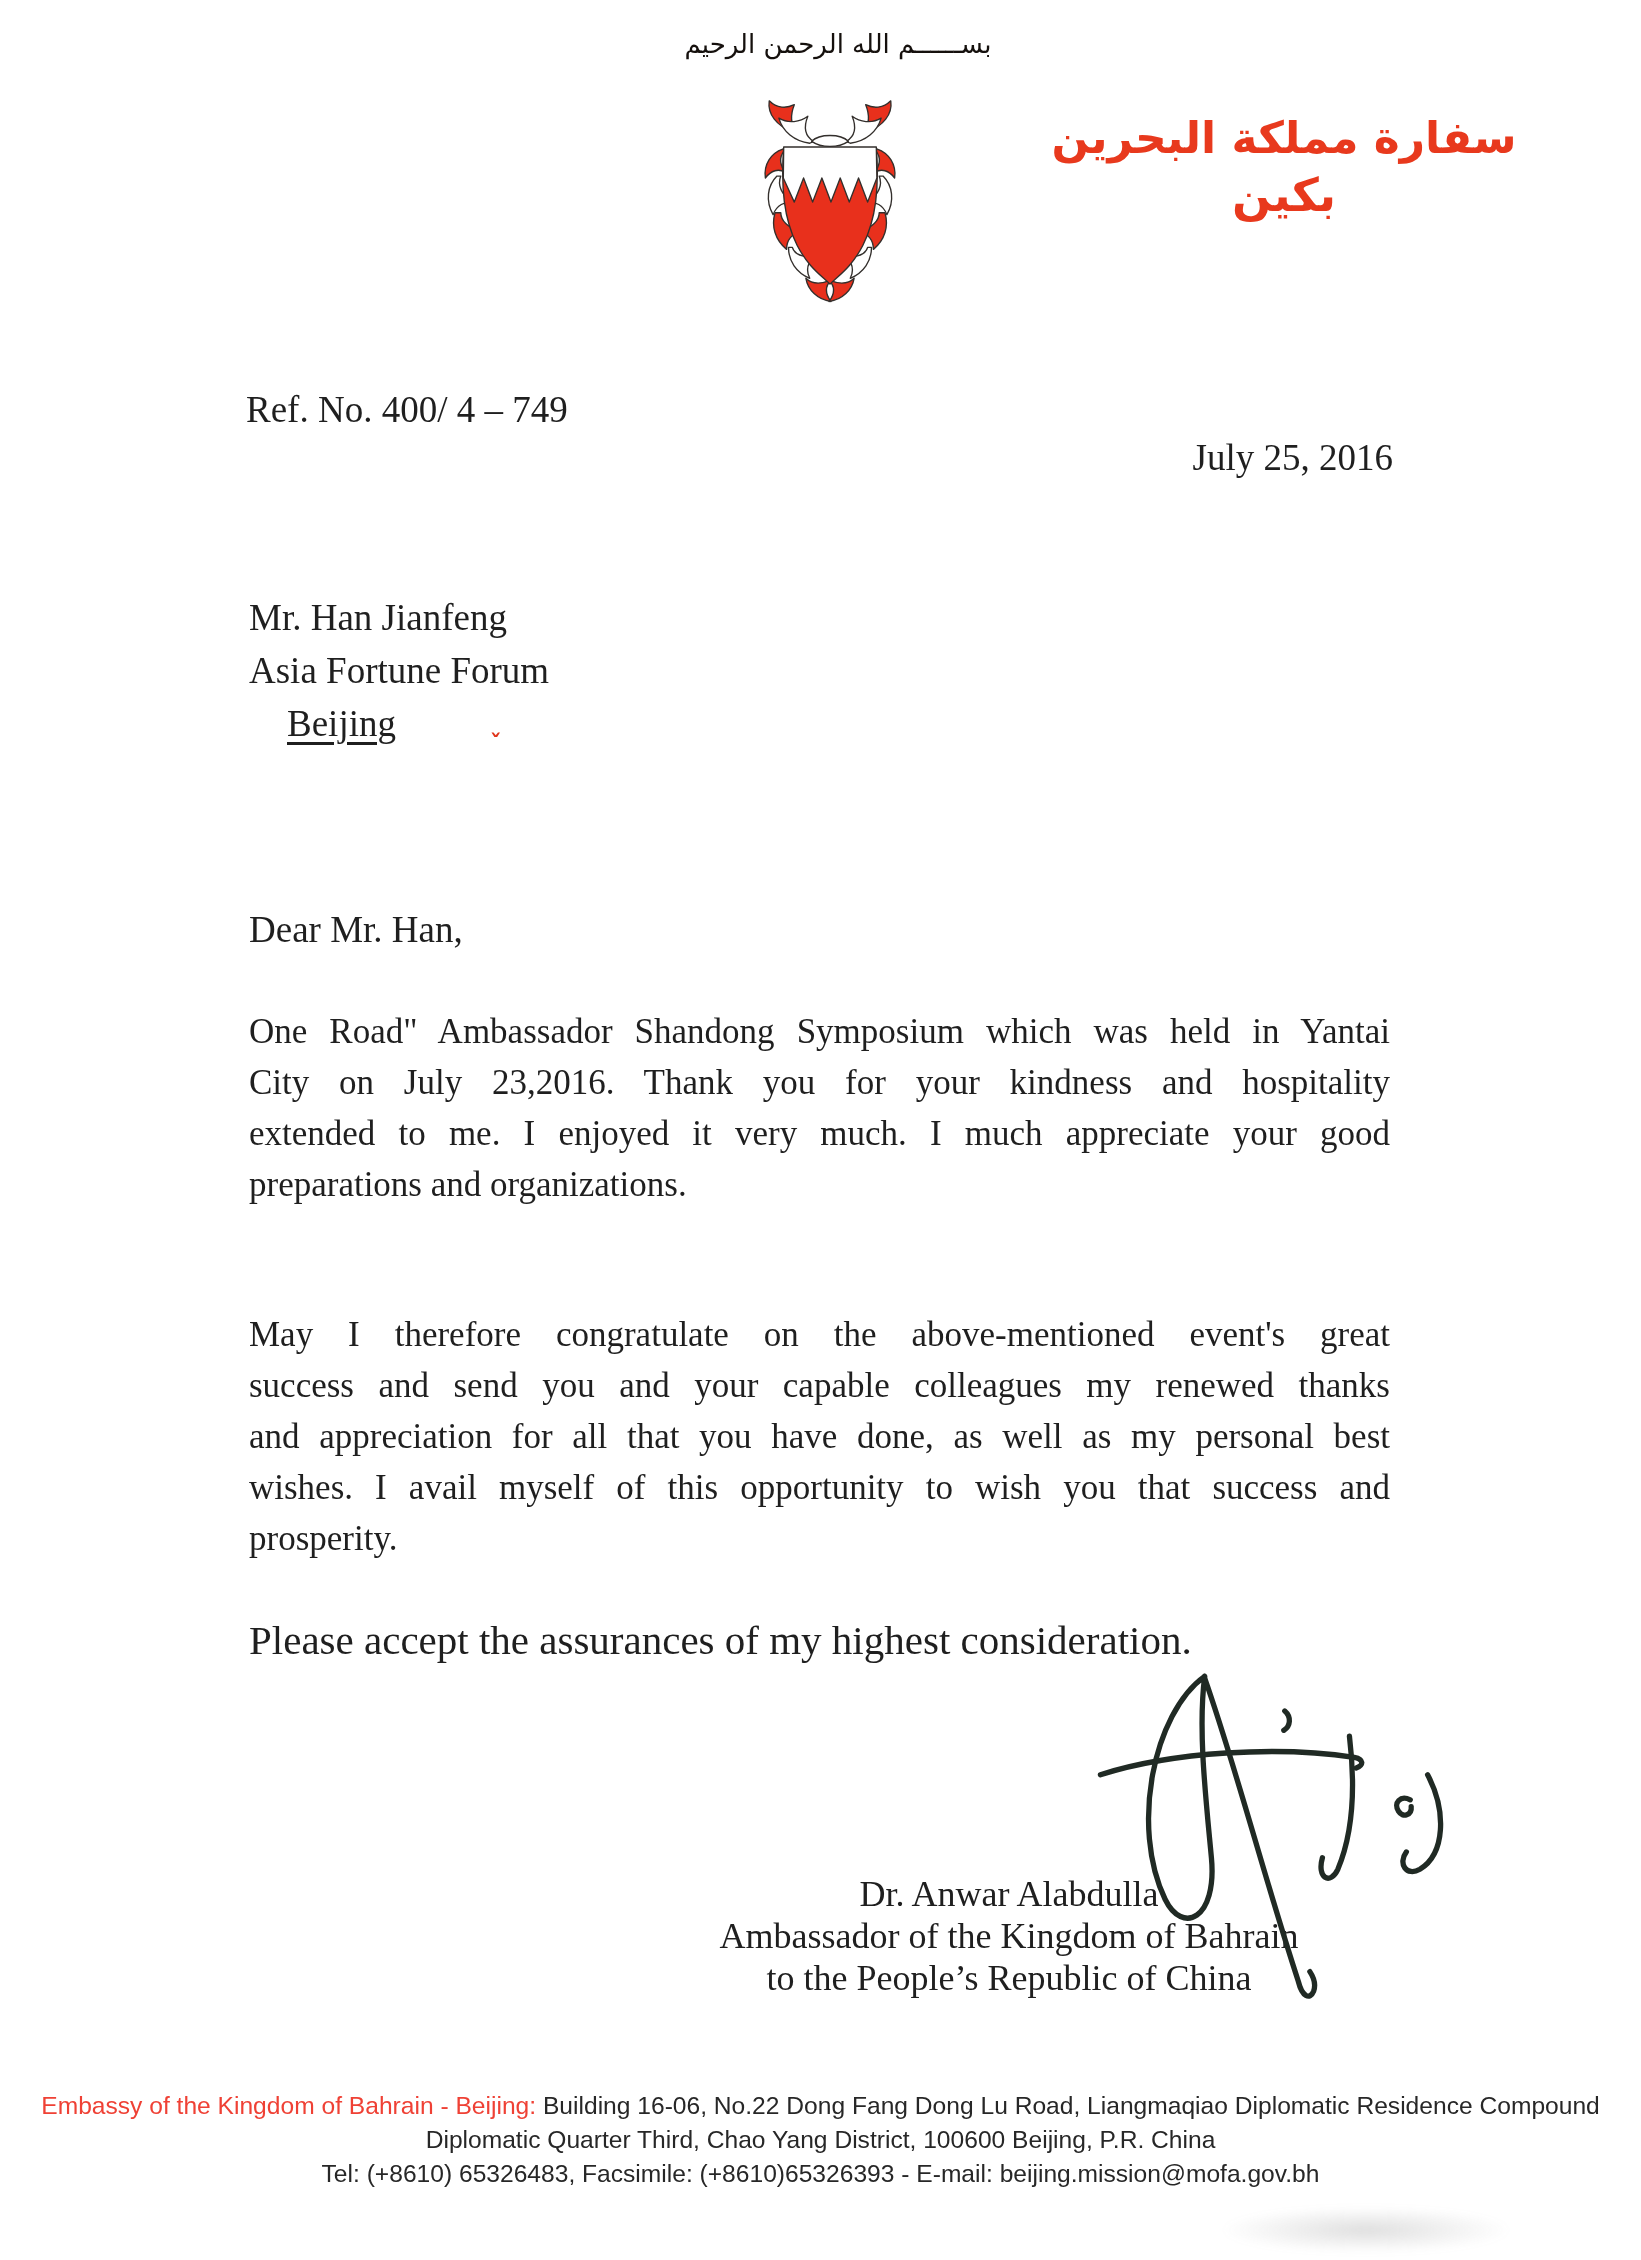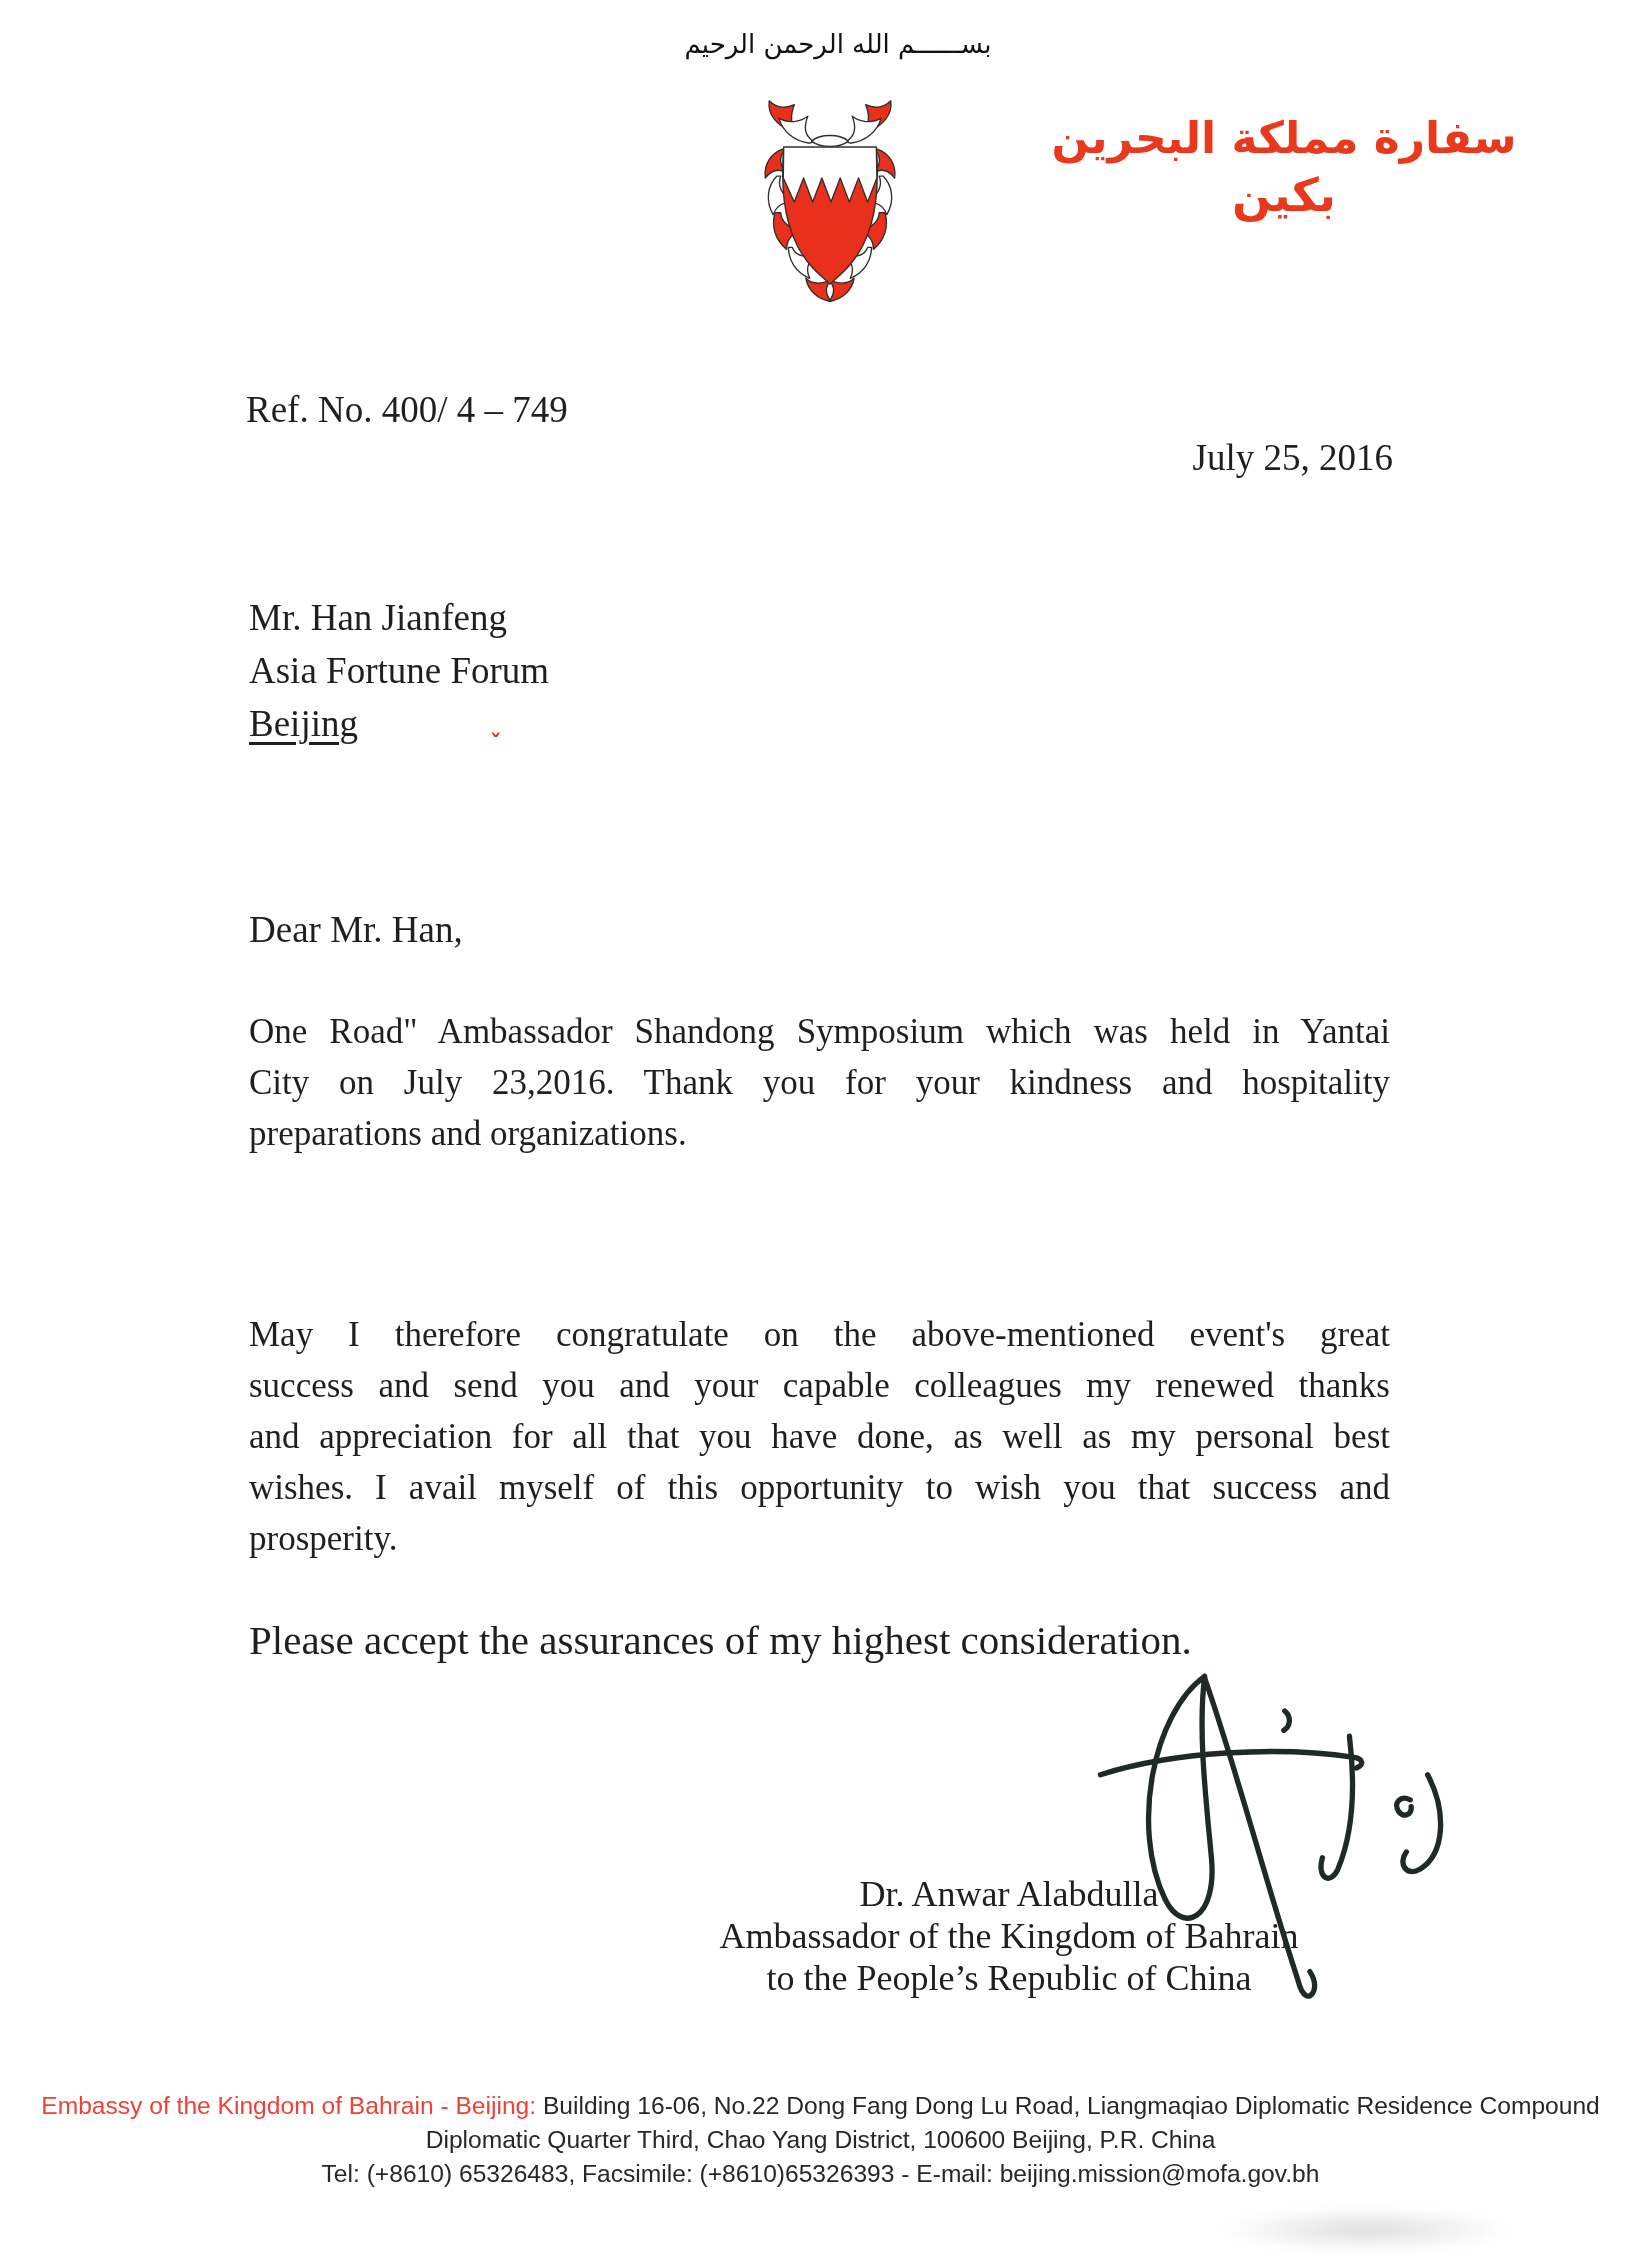--- a/index.html
+++ b/index.html
@@ -23,21 +23,21 @@
     font-family:"DejaVu Sans",sans-serif;font-weight:bold;
     color:#e8391d;text-align:center;direction:rtl;line-height:1.1;
   }
   .embassy-ar .l1{font-size:44px;white-space:nowrap;}
   .embassy-ar .l2{font-size:46px;margin-top:7.7px;}
   
   .ref{position:absolute;left:246px;top:388px;font-size:37px;}
   .date{position:absolute;right:248px;top:436px;font-size:37px;}
   
   .recipient{position:absolute;left:249px;top:591px;font-size:37px;line-height:53px;}
-  .recipient .city{text-decoration:underline;text-underline-offset:5.8px;}
+  .recipient .city{text-decoration:underline;text-underline-offset:5.8px;margin-left:38px;}
   .proof-mark{
     position:absolute;left:490px;top:730px;color:#e0341b;
     font-family:"DejaVu Sans",sans-serif;font-size:23px;font-weight:bold;
   }
   
   .salutation{position:absolute;left:249px;top:908px;font-size:37px;}
   .para{position:absolute;left:249px;width:1141px;font-size:35px;line-height:51px;}
   .para1{top:1006px;}
   .para2{top:1309px;}
   .jline{text-align:justify;text-align-last:justify;}
@@ -102,20 +102,21 @@
     <div>Asia Fortune Forum</div>
     <div class="city">Beijing</div>
   </div>
   <div class="proof-mark">ˇ</div>
 
   <div class="salutation">Dear Mr. Han,</div>
 
   <div class="para para1">
       <div class="jline">One Road" Ambassador Shandong Symposium which was held in Yantai</div>
       <div class="jline">City on July 23,2016. Thank you for your kindness and hospitality</div>
+      <div class="jline">extended to me. I enjoyed it very much. I much appreciate your good</div>
       <div class="jline last">preparations and organizations.</div>
     </div>
   <div class="para para2">
       <div class="jline">May I therefore congratulate on the above-mentioned event's great</div>
       <div class="jline">success and send you and your capable colleagues my renewed thanks</div>
       <div class="jline">and appreciation for all that you have done, as well as my personal best</div>
       <div class="jline">wishes. I avail myself of this opportunity to wish you that success and</div>
       <div class="jline last">prosperity.</div>
     </div>
   <div class="closing">Please accept the assurances of my highest consideration.</div>

